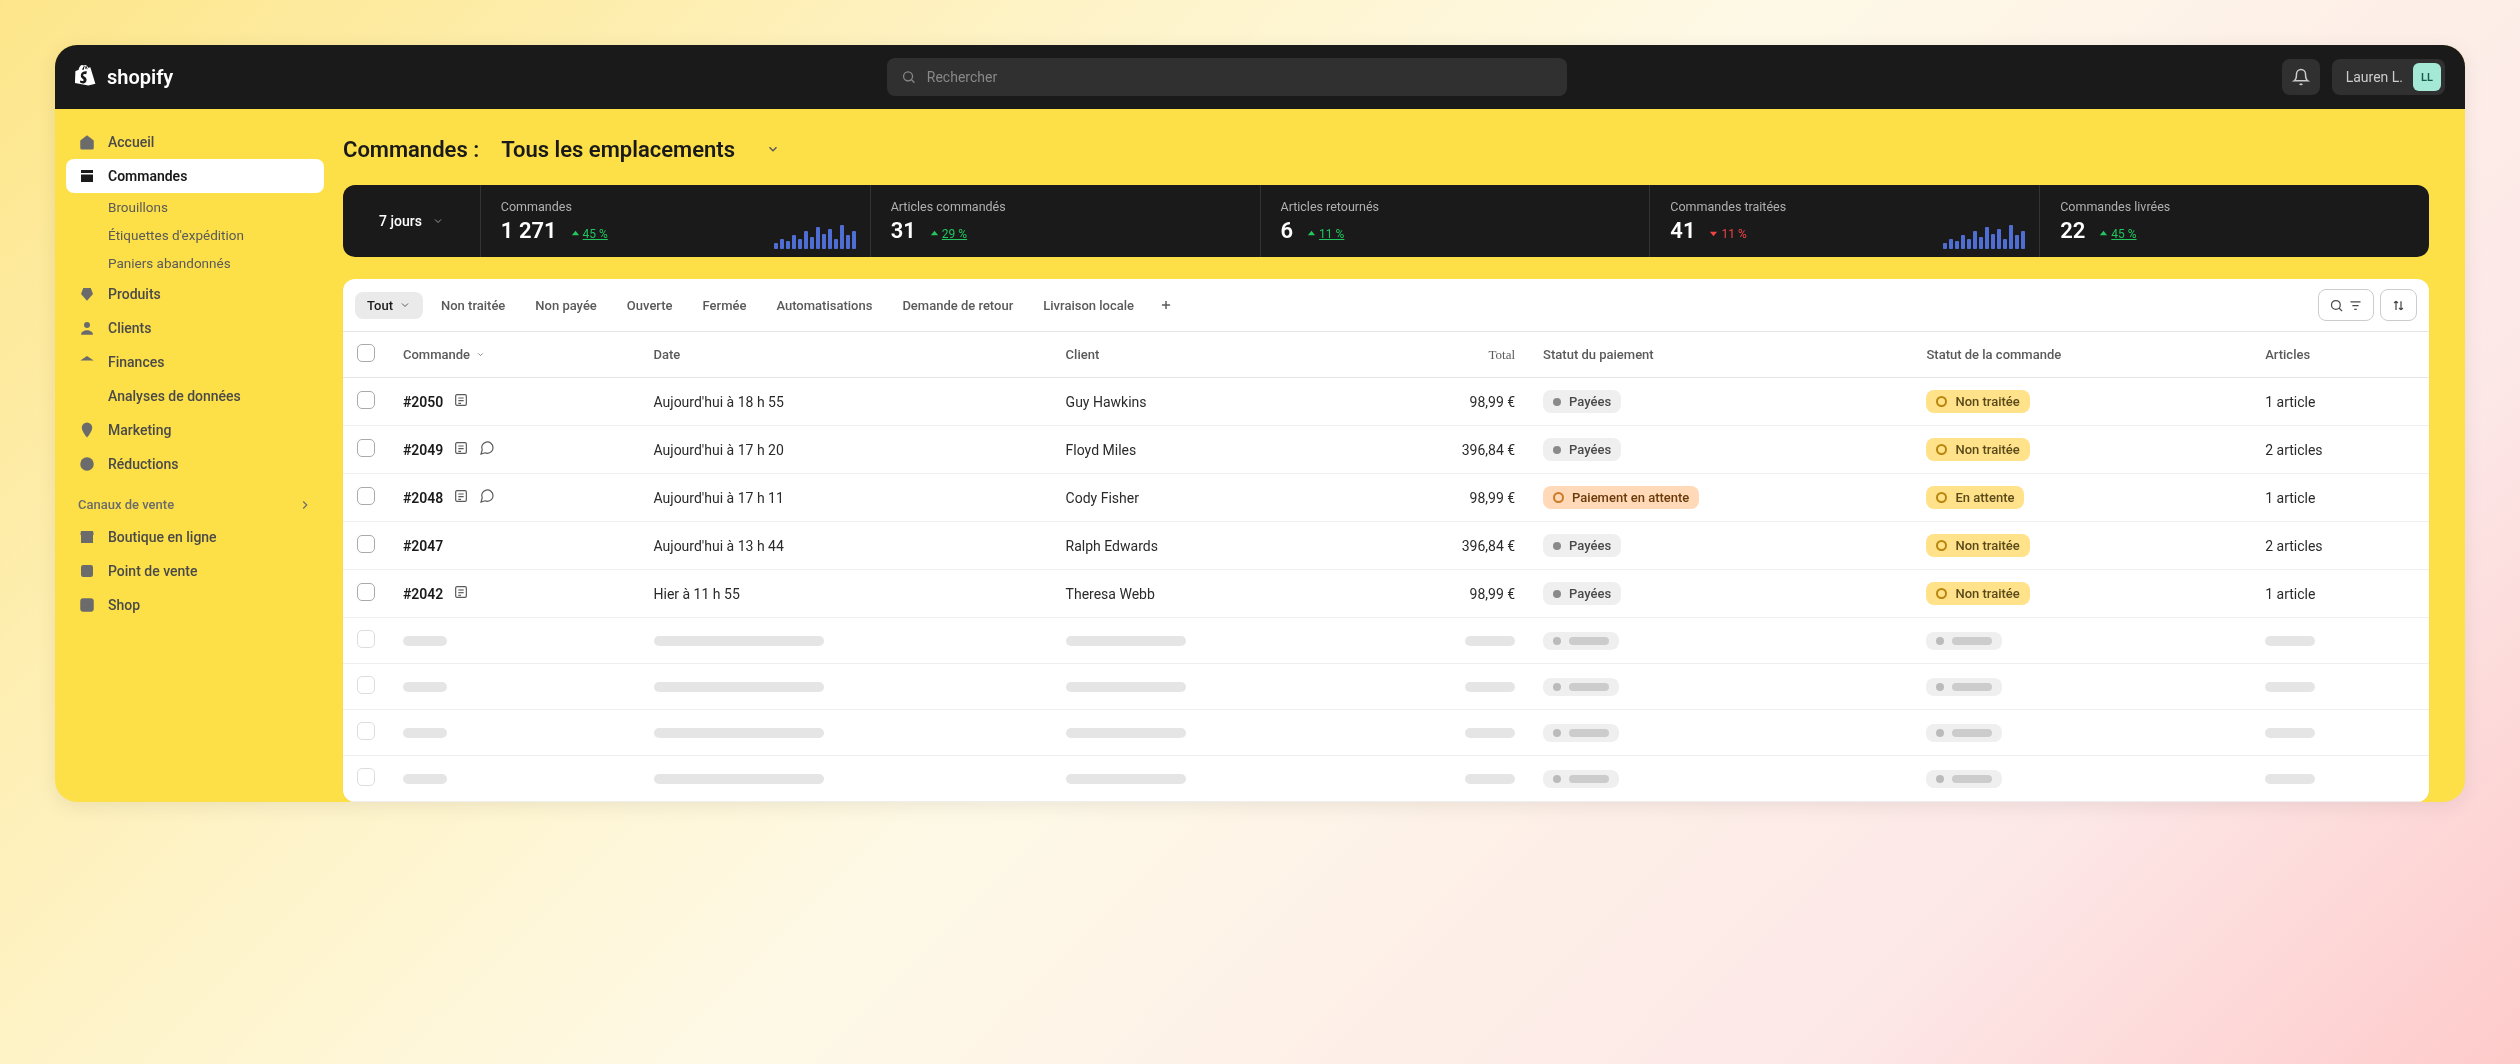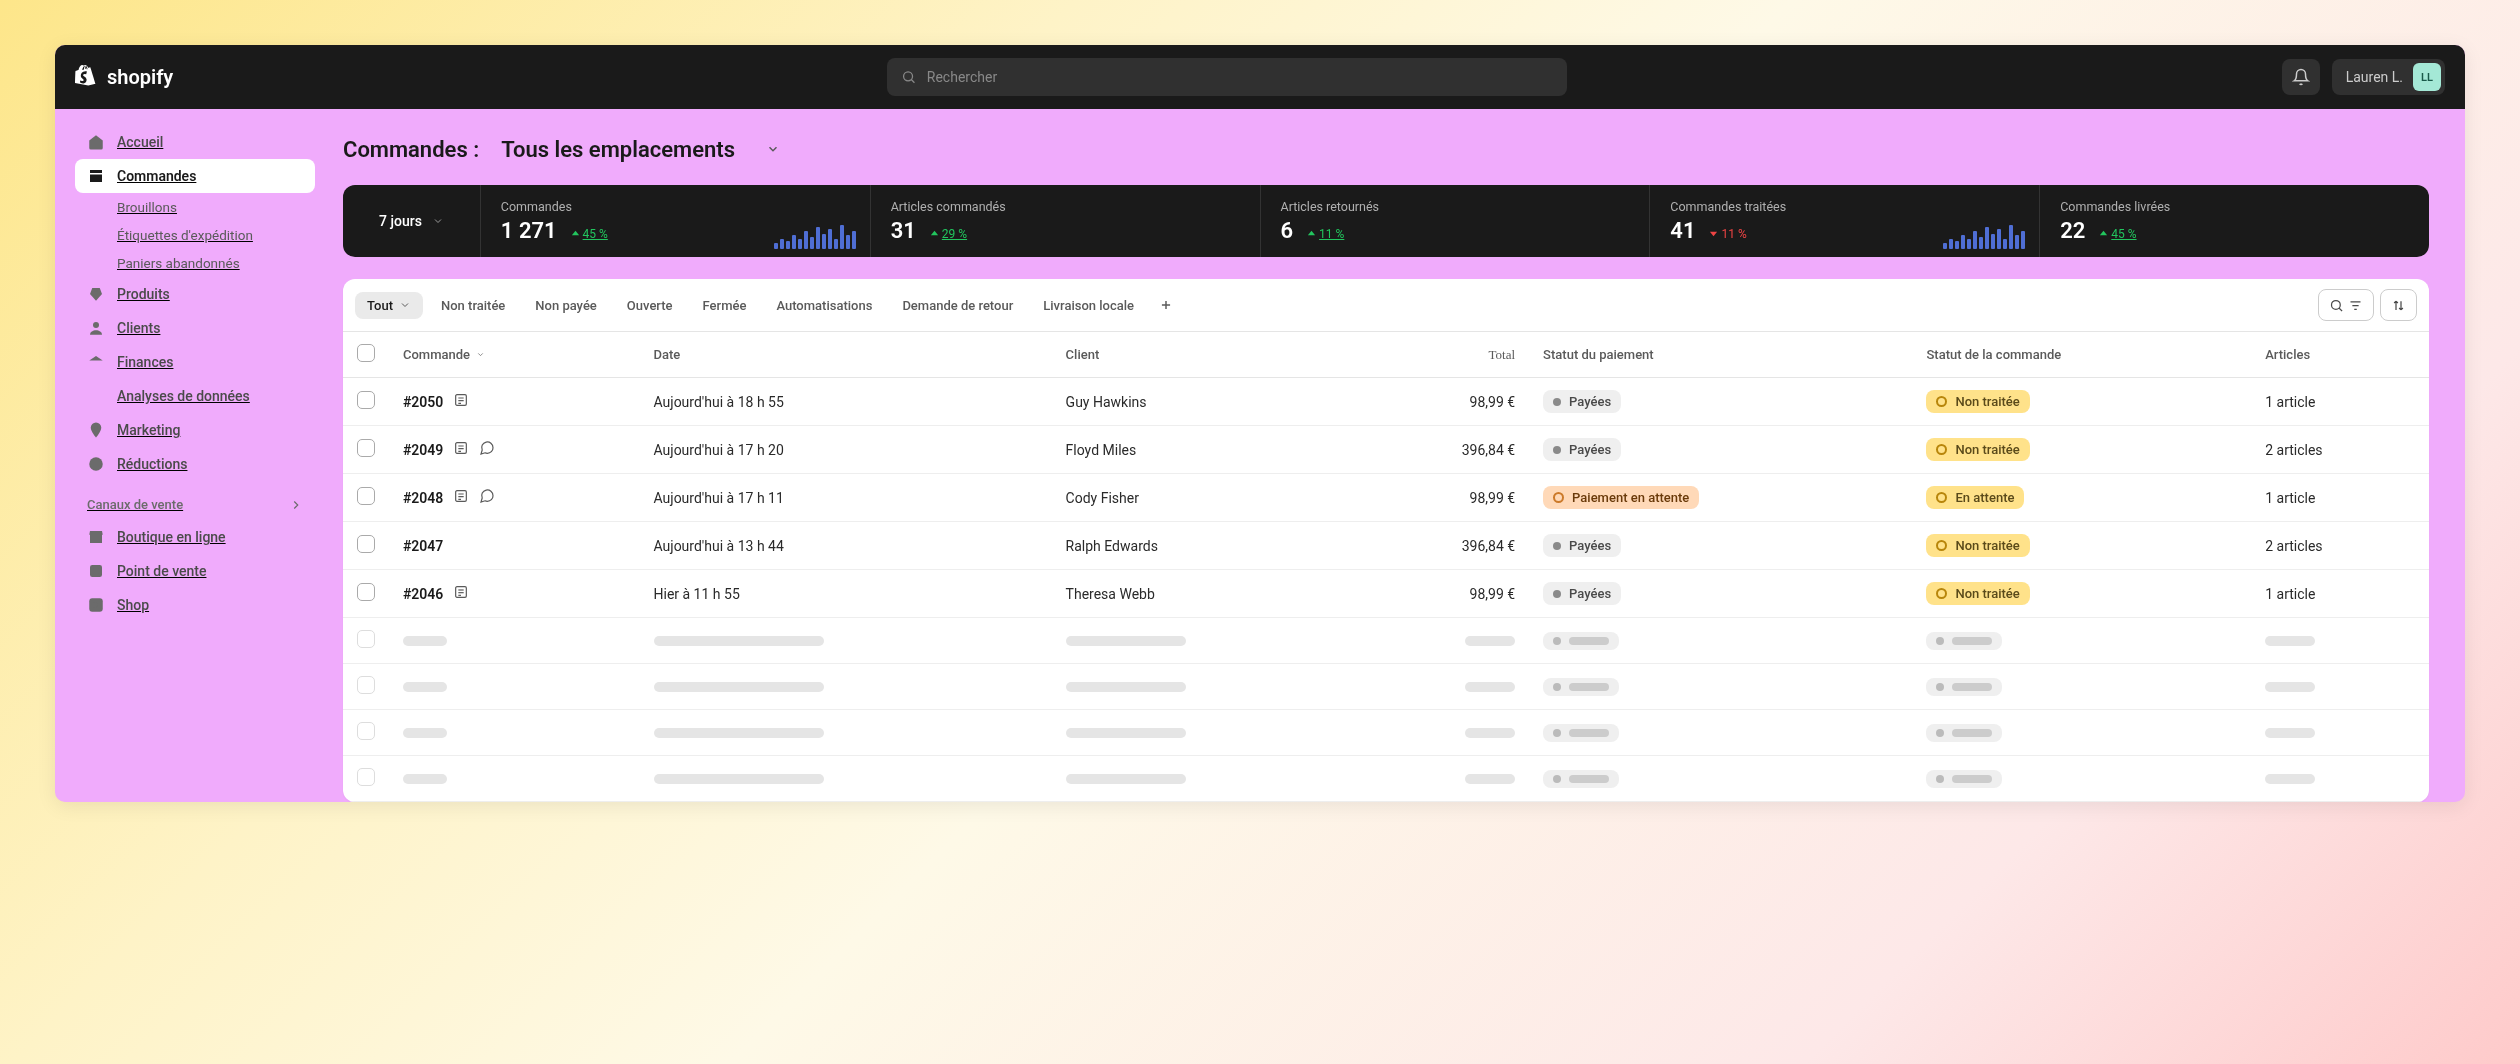--- a/index.html
+++ b/index.html
@@ -1,32 +1,32 @@
 <!DOCTYPE html>
 <html><head>
 <meta charset="utf-8">
 <style>
 * { margin: 0; padding: 0; box-sizing: border-box; font-family: -apple-system, BlinkMacSystemFont, "Segoe UI", Roboto, sans-serif; }
 body { background: linear-gradient(135deg, #fde68a 0%, #fef3c7 30%, #fef9e7 50%, #fde8e8 80%, #fecaca 100%); padding: 45px 55px; min-height: 1064px; }
-.window { background: #f0abfc; border-radius: 10px; overflow: hidden; box-shadow: 0 4px 20px rgba(0,0,0,0.08); }
+.window { background: #fde047; border-radius: 22px; overflow: hidden; box-shadow: 0 4px 20px rgba(0,0,0,0.08); }
 .topbar { background: #1a1a1a; height: 64px; display: flex; align-items: center; padding: 0 20px; gap: 20px; }
 .logo { display: flex; align-items: center; gap: 8px; color: #fff; font-weight: 600; font-size: 20px; }
 .logo svg { width: 24px; height: 24px; fill: #fff; }
 .search-wrap { flex: 1; display: flex; justify-content: center; }
 .search { width: 680px; height: 38px; background: #303030; border-radius: 8px; display: flex; align-items: center; padding: 0 14px; gap: 10px; }
 .search svg { width: 16px; height: 16px; stroke: #888; fill: none; stroke-width: 2; }
 .search input { background: transparent; border: none; outline: none; color: #ccc; font-size: 14px; width: 100%; }
 .search input::placeholder { color: #888; }
 .topbar-right { display: flex; align-items: center; gap: 12px; }
 .notif-btn { width: 38px; height: 36px; background: #303030; border-radius: 8px; display: flex; align-items: center; justify-content: center; }
 .notif-btn svg { width: 18px; height: 18px; stroke: #ccc; fill: none; stroke-width: 2; }
 .user-btn { height: 36px; background: #303030; border-radius: 8px; display: flex; align-items: center; gap: 10px; padding: 0 4px 0 14px; color: #ccc; font-size: 14px; }
 .avatar { width: 28px; height: 28px; background: #a4e8d6; border-radius: 6px; display: flex; align-items: center; justify-content: center; font-size: 11px; font-weight: 600; color: #1a5a4a; }
 .layout { display: flex; }
-.sidebar { width: 280px; padding: 16px 20px; text-decoration: underline; }
+.sidebar { width: 280px; padding: 16px 11px; }
 .nav-item { display: flex; align-items: center; gap: 12px; padding: 8px 12px; border-radius: 8px; font-size: 14px; font-weight: 500; color: #4a4a4a; cursor: pointer; }
 .nav-item.active { background: #fff; color: #1a1a1a; font-weight: 600; }
 .nav-item .icon { width: 18px; height: 18px; display: flex; align-items: center; justify-content: center; }
 .nav-item svg { width: 18px; height: 18px; fill: #6b6b6b; }
 .nav-item.active svg { fill: #1a1a1a; }
 .nav-sub { padding: 6px 12px 6px 42px; font-size: 13.5px; color: #5a5a5a; cursor: pointer; }
 .nav-section { display: flex; align-items: center; justify-content: space-between; padding: 16px 12px 8px; font-size: 13px; font-weight: 500; color: #6b6b6b; }
 .nav-section svg { width: 14px; height: 14px; stroke: #6b6b6b; fill: none; stroke-width: 2; }
 .main { flex: 1; padding: 24px 36px 0 8px; }
 .page-header { display: flex; align-items: center; justify-content: space-between; margin-bottom: 20px; }
@@ -469,21 +469,21 @@
     <td>Ralph Edwards</td>
     <td class="right">396,84 €</td>
     <td><span class="badge badge-grey">Payées</span></td>
     <td><span class="badge badge-yellow">Non traitée</span></td>
     <td>2 articles</td>
               </tr>
               <tr>
     <td><span class="checkbox"></span></td>
     <td>
                   <div class="order-id">
-                    <span>#2046</span>
+                    <span>#2042</span>
                     <span class="small-icon"><svg viewBox="0 0 24 24">
                         <rect x="4" y="4" width="16" height="16" rx="2"></rect>
                         <line x1="8" y1="9" x2="16" y2="9"></line>
                         <line x1="8" y1="13" x2="16" y2="13"></line>
                         <line x1="8" y1="17" x2="12" y2="17"></line>
                       </svg></span>
                   </div>
                 </td>
     <td>Hier à 11 h 55</td>
     <td>Theresa Webb</td>

